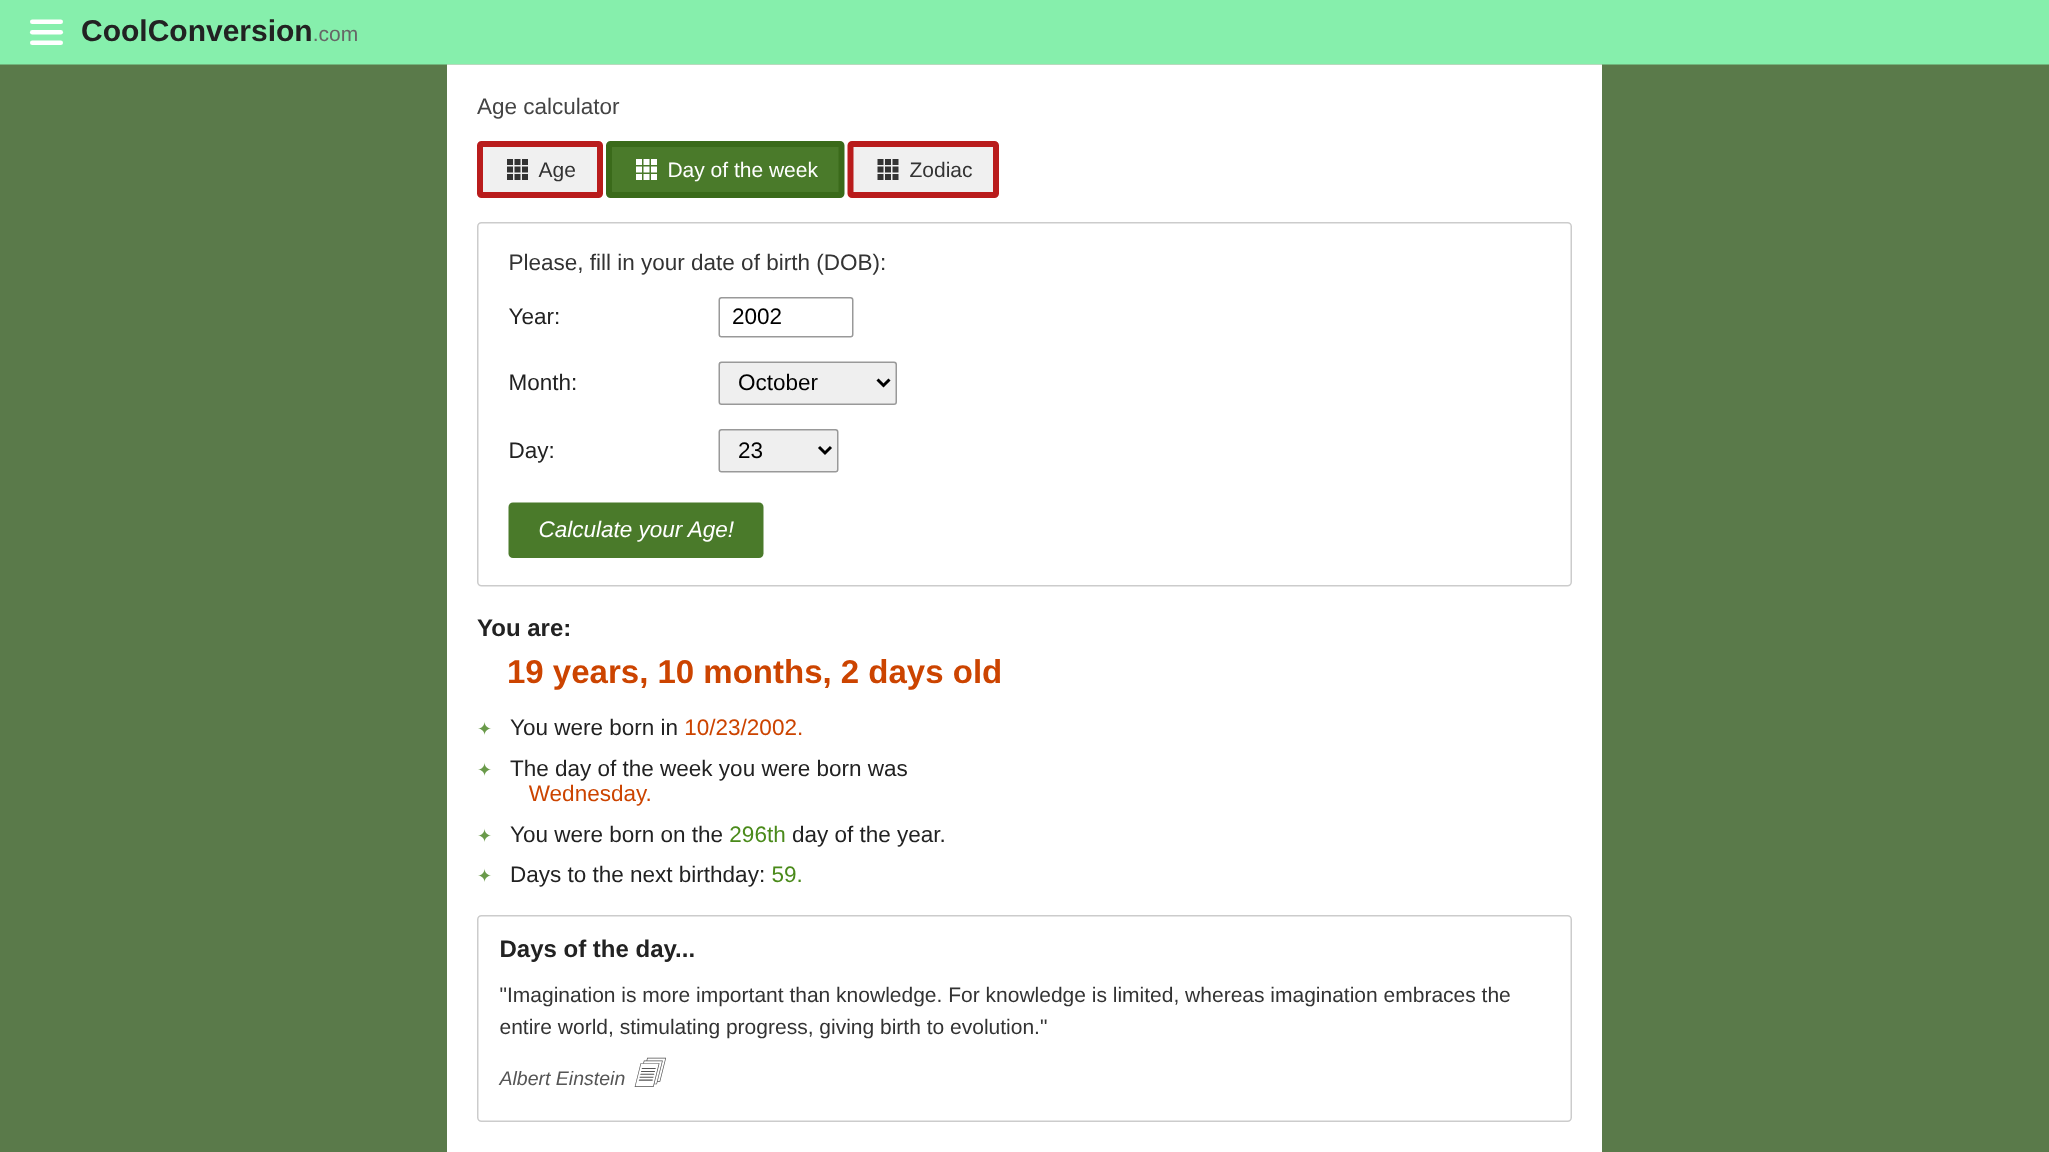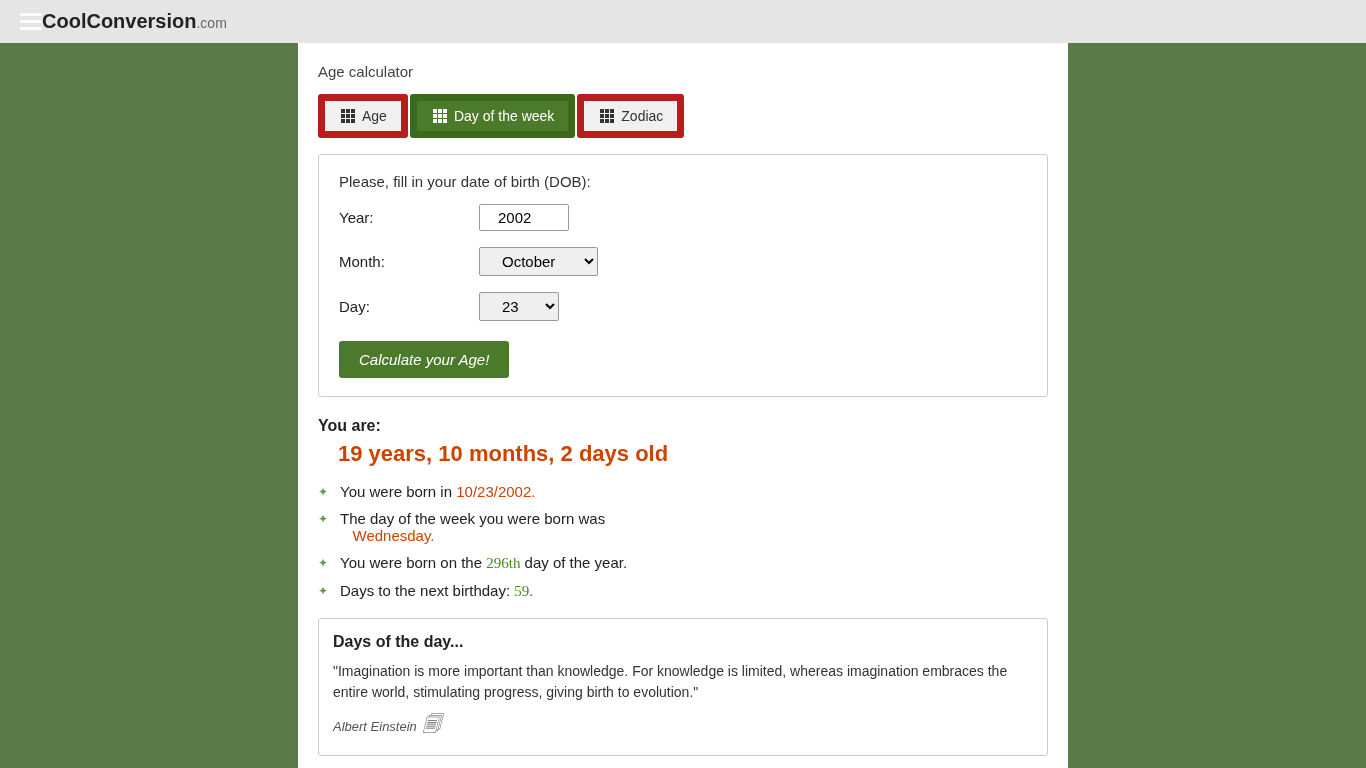--- a/index.html
+++ b/index.html
@@ -3,24 +3,25 @@
   <meta charset="utf-8">
   <style>
     * { margin: 0; padding: 0; box-sizing: border-box; }
     body {
       font-family: Arial, sans-serif;
       font-size: 15px;
       background-color: #5a7a4a;
       color: #222;
     }
     #header {
-      background-color: #e5e5e5;
+      background-color: #86efac;
       padding: 10px 20px;
       display: flex;
       align-items: center;
+      gap: 12px;
     }
     #header .hamburger {
       display: flex;
       flex-direction: column;
       gap: 4px;
       cursor: pointer;
     }
     #header .hamburger span {
       display: block;
       width: 22px;
@@ -63,21 +64,21 @@
       display: flex;
       gap: 2px;
       margin-bottom: 16px;
       flex-wrap: wrap;
     }
     .tab {
       display: flex;
       align-items: center;
       gap: 5px;
       padding: 6px 14px;
-      border: 7px solid #b91c1c;
+      border: 4px solid #b91c1c;
       background: #f0f0f0;
       cursor: pointer;
       font-size: 14px;
       border-radius: 3px;
       color: #333;
       text-decoration: none;
     }
     .tab.active {
       background: #4a7a2a;
       color: #fff;
@@ -106,21 +107,21 @@
       align-items: center;
       margin-bottom: 16px;
     }
     .form-label {
       width: 140px;
       font-size: 15px;
       color: #222;
     }
     .form-control {
       font-size: 15px;
-      padding: 4px 18px;
+      padding: 4px 8px;
       border: 1px solid #999;
       border-radius: 2px;
       min-width: 80px;
     }
     .btn-calculate {
       background: #4a7a2a;
       color: #fff;
       border: none;
       padding: 10px 20px;
       font-size: 15px;
@@ -161,21 +162,20 @@
       left: 0;
       color: #6a9a4a;
       font-size: 12px;
       top: 2px;
     }
     .highlight-orange {
       color: #cc4400;
     }
     .highlight-green {
       color: #4a8a1a;
-      font-family: Liberation Serif, serif;
     }
     .quote-section {
       border: 1px solid #ccc;
       padding: 14px;
       border-radius: 3px;
       margin-bottom: 16px;
     }
     .quote-title {
       font-size: 16px;
       font-weight: bold;

